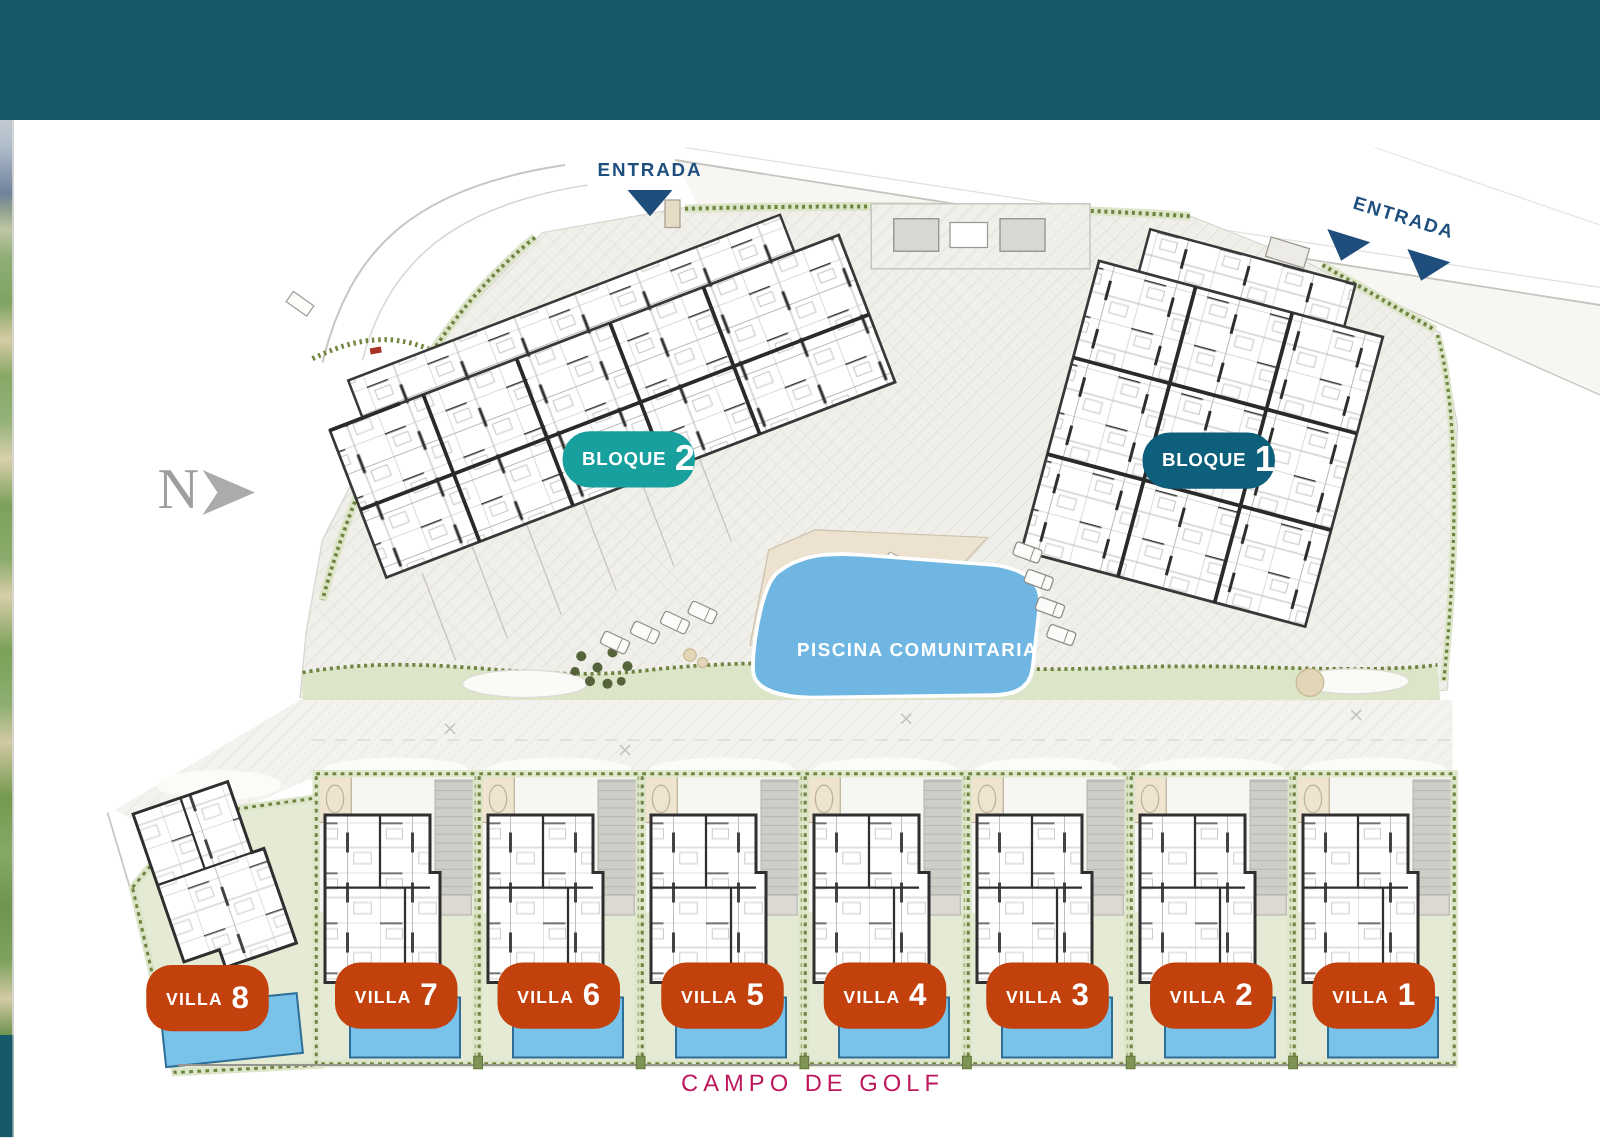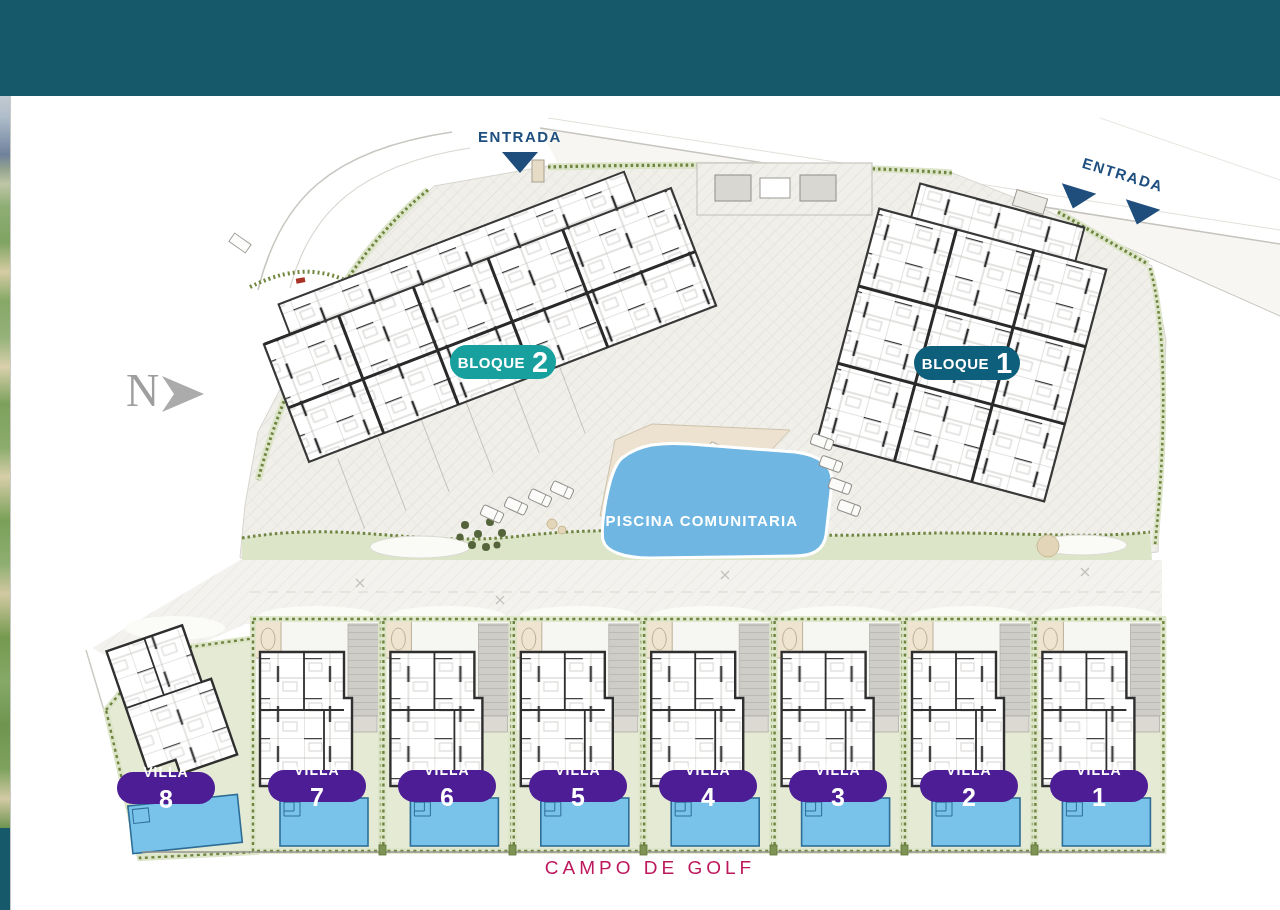--- a/index.html
+++ b/index.html
@@ -15,27 +15,27 @@
       #74994F 74%, #86A967 80%, #6E9450 86%, #7FA35F 92%, #D3CAA4 96%, #6E9450 100%);}
   .stripfoot{position:absolute;left:0;top:828px;width:10px;height:82px;background:#15596B;border-right:1px solid #C8C8C6;}
   
   .entrada{position:absolute;color:#1E4F7F;font-weight:bold;font-size:15px;letter-spacing:1.5px;}
   .tri{position:absolute;width:0;height:0;border-left:18px solid transparent;border-right:18px solid transparent;
        border-top:21px solid #1F4E7D;}
   .badge{position:absolute;display:flex;align-items:center;justify-content:center;gap:7px;
          color:#fff;border-radius:22px;}
   .badge .w{font-size:15px;font-weight:bold;letter-spacing:.5px;}
   .badge .n{font-size:29px;font-weight:800;line-height:1;}
-  .bloque{width:106px;height:34px;}
+  .bloque{width:106px;height:45px;justify-content:flex-end;}
   .bloque-2{background:#17A09E;}
   .bloque-1{background:#0E5F7B;}
-  .villa{width:98px;height:32px;background:#4c1d95;border-radius:20px;flex-direction:column;}
+  .villa{width:98px;height:53px;background:#c2410c;border-radius:20px;}
   .villa .w{font-size:14px;letter-spacing:1px;}
   .villa .n{font-size:25px;}
-  .pool-label{position:absolute;left:596px;top:512px;width:212px;text-align:center;color:#ffffff;
+  .pool-label{position:absolute;left:628px;top:512px;width:212px;text-align:center;color:#ffffff;
               font-weight:bold;font-size:15px;letter-spacing:1.2px;}
   .golf-label{position:absolute;left:510px;top:857px;width:280px;text-align:center;color:#be185d;
               font-size:19px;letter-spacing:4px;font-weight:400;}
   .north{position:absolute;left:126px;top:368px;color:#9E9E9E;font-family:"Liberation Serif", serif;
          font-size:46px;line-height:1;}
   .north-arrow{position:absolute;left:160px;top:372px;}
   svg{position:absolute;left:0;top:0;}
 </style>
 </head>
 <body>

